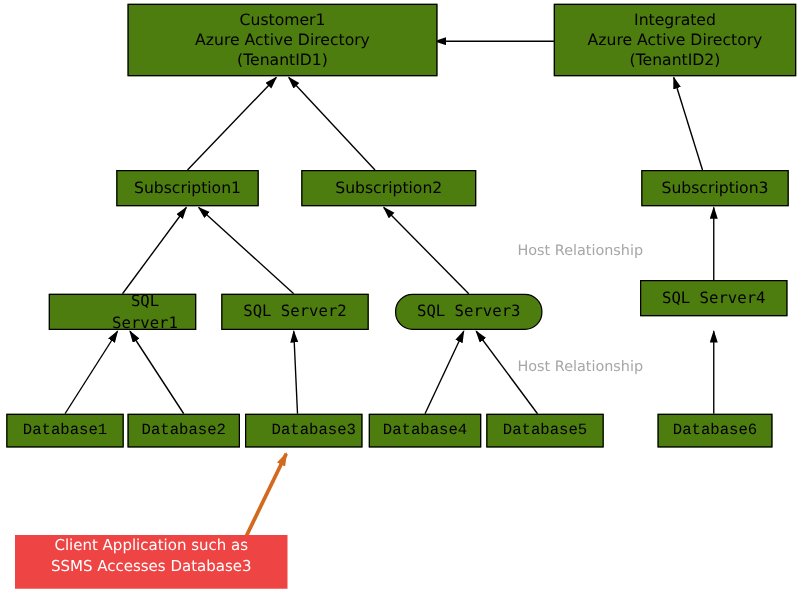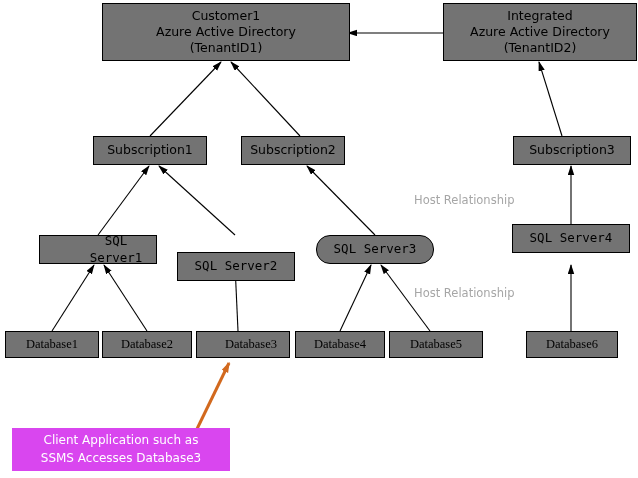--- a/index.html
+++ b/index.html
@@ -22,21 +22,21 @@
     left: 0;
     top: 0;
     width: 638px;
     height: 478px;
     pointer-events: none;
   }
   .node {
     position: absolute;
     box-sizing: border-box;
     border: 1px solid #000000;
-    background: #737373;
+    background: #4d7c0f;
     color: #000000;
     display: flex;
     align-items: center;
     justify-content: center;
     text-align: center;
     line-height: 1.30;
     z-index: 3;
   }
   .node-tenant {
     font-size: 12.5px;
@@ -46,40 +46,39 @@
   .node-sub {
     font-size: 12.5px;
     font-family: "DejaVu Sans", sans-serif;
   }
   .node-server {
     font-size: 12.5px;
     font-family: "DejaVu Sans Mono", monospace;
   }
   .node-db {
     font-size: 12.5px;
-    font-family: Liberation Serif, serif;
+    font-family: Liberation Mono, monospace;
   }
   .edge-label {
     position: absolute;
     color: #a6a6a6;
     font-size: 11.5px;
     font-family: "DejaVu Sans", sans-serif;
     white-space: nowrap;
     z-index: 2;
   }
   .callout {
     position: absolute;
     box-sizing: border-box;
-    background: #d946ef;
+    background: #ef4444;
     color: #ffffff;
     font-size: 12px;
     font-family: "DejaVu Sans", sans-serif;
     line-height: 1.45;
     display: flex;
-    align-items: center;
     justify-content: center;
     text-align: center;
     white-space: pre-line;
     z-index: 4;
   }
 </style>
 </head>
 <body>
 
 <div id="diagram-root">
@@ -134,33 +133,33 @@
   <div class="node node-tenant" style="left:443px; top:3px; width:194px; height:58px;">
     <span>Integrated
 Azure Active Directory
 (TenantID2)</span>
   </div>
 
   <div class="node node-sub" style="left:93px; top:136px; width:114px; height:29px;">
     <span>Subscription1</span>
   </div>
 
-  <div class="node node-sub" style="left:241px; top:136px; width:104px; height:29px;">
+  <div class="node node-sub" style="left:241px; top:136px; width:140px; height:29px;">
     <span>Subscription2</span>
   </div>
 
   <div class="node node-sub" style="left:513px; top:136px; width:118px; height:29px;">
     <span>Subscription3</span>
   </div>
 
   <div class="node node-server" style="left:39px; top:235px; width:118px; height:29px;padding-left:36px;">
     <span>SQL Server1</span>
   </div>
 
-  <div class="node node-server" style="left:177px; top:252px; width:118px; height:29px;">
+  <div class="node node-server" style="left:177px; top:235px; width:118px; height:29px;">
     <span>SQL Server2</span>
   </div>
 
   <div class="node node-server" style="left:316px; top:235px; width:118px; height:29px;border-radius:14px;">
     <span>SQL Server3</span>
   </div>
 
   <div class="node node-server" style="left:512px; top:224px; width:118px; height:29px;">
     <span>SQL Server4</span>
   </div>

